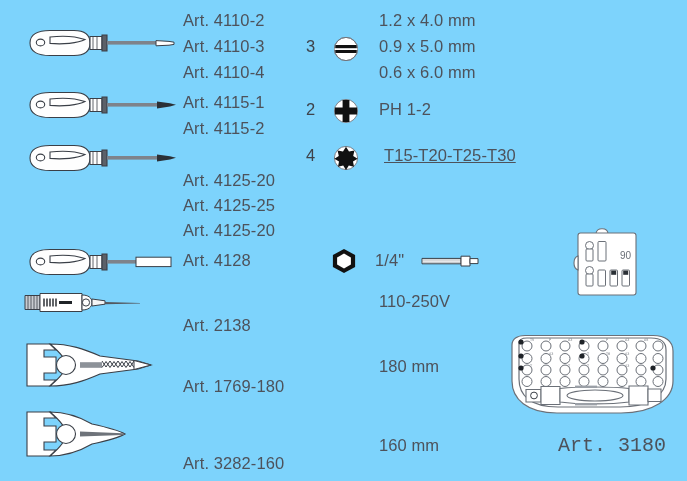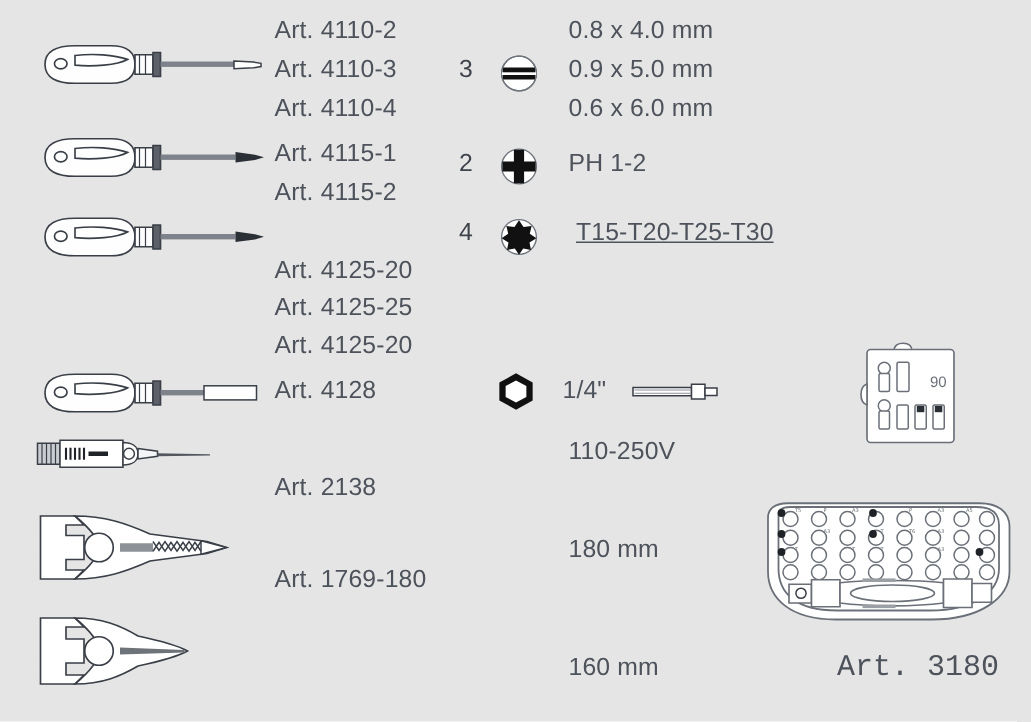--- a/index.html
+++ b/index.html
@@ -7,21 +7,21 @@
     padding: 0;
     background: #ffffff;
   }
   body {
     font-family: "Liberation Sans", sans-serif;
   }
   #sheet {
     position: relative;
     width: 687px;
     height: 481px;
-    background: #e5e5e5;
+    background: #7dd3fc;
     overflow: hidden;
     color: #4a4f57;
   }
   .txt {
     position: absolute;
     font-family: "Liberation Sans", sans-serif;
     font-size: 16.5px;
     color: #4d525b;
     white-space: nowrap;
     letter-spacing: 0.1px;
@@ -86,21 +86,21 @@
     <svg width="26" height="26" viewBox="0 0 26 26">
       <circle cx="13" cy="13" r="11.6" fill="#ffffff" stroke="#6f747c" stroke-width="0.9"></circle>
       <path d="M13 1.4 A11.6 11.6 0 0 1 13 24.6 A11.6 11.6 0 0 1 13 1.4 Z" fill="none"></path>
       <path d="M2.2 9 L23.8 9 L23.8 17 L2.2 17 Z" fill="#111111"></path>
       <path d="M1.4 13 m0 0"></path>
       <circle cx="13" cy="13" r="11.6" fill="none" stroke="#6f747c" stroke-width="0.9"></circle>
       <rect x="1.6" y="12.2" width="22.8" height="1.8" fill="#ffffff"></rect>
     </svg>
   </div>
 
-  <div class="txt" style="left:379px; top:11px;">0.8 x 4.0 mm</div>
+  <div class="txt" style="left:379px; top:11px;">1.2 x 4.0 mm</div>
   <div class="txt" style="left:379px; top:37px;">0.9 x 5.0 mm</div>
   <div class="txt" style="left:379px; top:63px;">0.6 x 6.0 mm</div>
 
   <div class="icon-wrap" style="left:22px; top:88px;">
     <svg width="160" height="34" viewBox="0 0 160 34">
       <g fill="none" stroke="#3a3f47" stroke-width="1.1">
         <path d="M8 17 C8 8, 16 4.5, 28 4.5 L52 4.5 C62 4.5, 68 8.5, 68 17 C68 25.5, 62 29.5, 52 29.5 L28 29.5 C16 29.5, 8 26, 8 17 Z" fill="#fefefe"></path>
         <ellipse cx="18.5" cy="16.5" rx="4.2" ry="3.4" fill="#ffffff"></ellipse>
         <path d="M28 11 C40 9.6, 54 10.4, 63 13.6 C56 17.4, 40 18.6, 28 17.4 Z" fill="#ffffff"></path>
         <path d="M68 10.5 L80 10.5 L80 23.5 L68 23.5 Z" fill="#fdfdfd"></path>
@@ -240,20 +240,21 @@
     <svg width="125" height="52" viewBox="0 0 125 52">
       <g stroke="#3a3f47" stroke-width="1.1" fill="#ffffff">
         <path d="M5 4 L28 4 L34 10 L22 10 L22 18 L34 18 L34 34 L22 34 L22 42 L34 42 L28 48 L5 48 Z"></path>
         <path d="M28 4 C46 4, 58 9, 70 16 C84 19, 96 22, 103 26 C96 30, 84 33, 70 36 C58 43, 46 48, 28 48 C40 38, 44 31, 44 26 C44 21, 40 14, 28 4 Z"></path>
         <circle cx="44" cy="26" r="9.5"></circle>
       </g>
       <path d="M58 23.6 L101 25.3 L101 27.0 L58 28.4 Z" fill="#6e737a"></path>
     </svg>
   </div>
 
+  <div class="txt art" style="left:183px; top:454px;">Art. 3282-160</div>
   <div class="txt" style="left:379px; top:436px;">160 mm</div>
 
   <div class="icon-wrap" style="left:568px; top:228px;">
     <svg width="90" height="72" viewBox="0 0 90 72">
       <g stroke="#6b7078" stroke-width="1.1" fill="#ffffff">
         <path d="M28 6 C28 2, 31 0.8, 34 0.8 C37 0.8, 40 2, 40 6"></path>
         <rect x="10" y="5" width="58" height="62" rx="2.5"></rect>
         <path d="M10 28 C7 29, 6 32, 6 35 C6 38, 7 41, 10 42 Z"></path>
       </g>
       <g stroke="#6b7078" stroke-width="1" fill="#ffffff">

